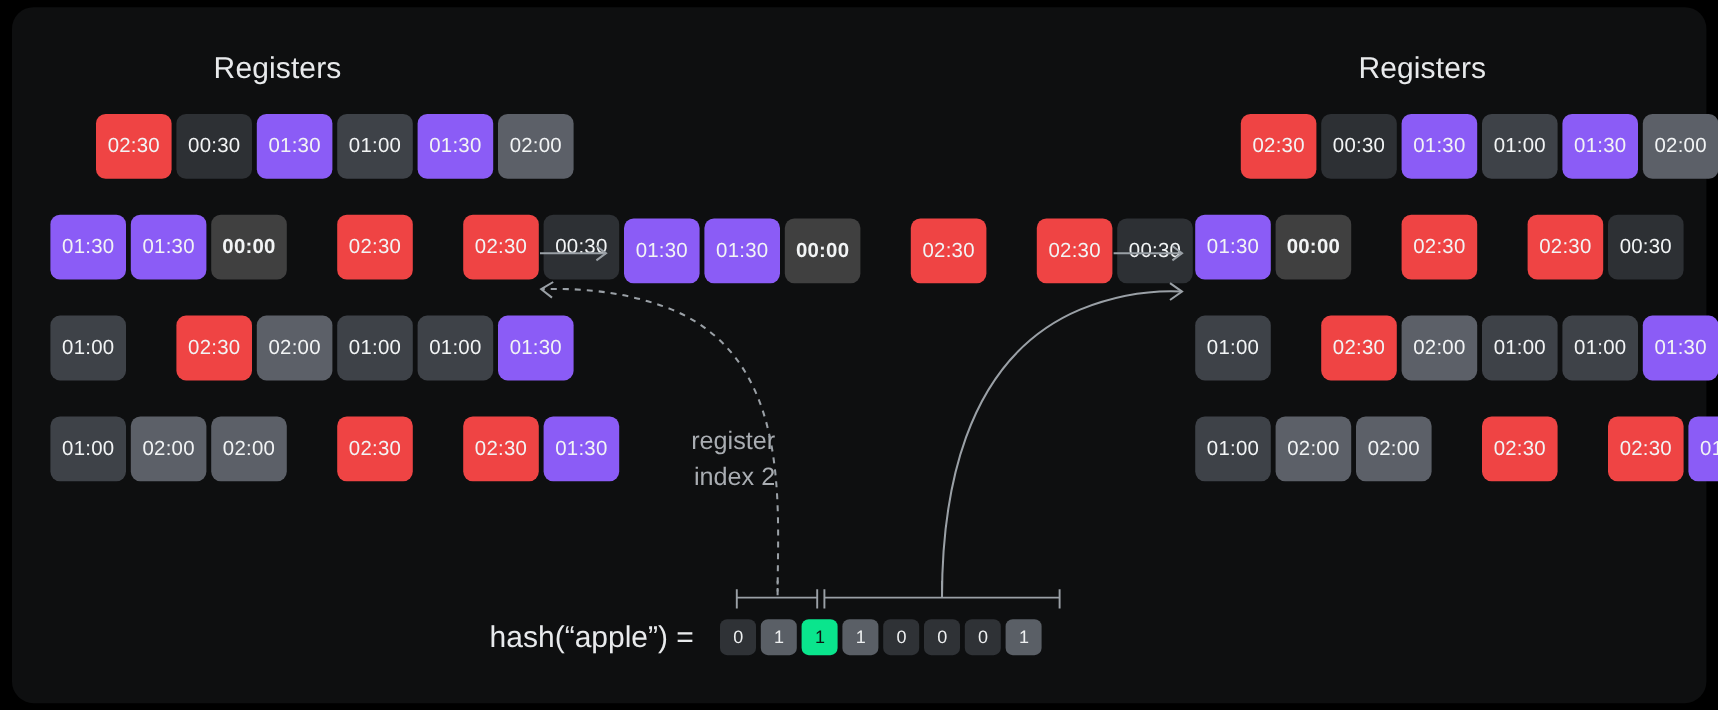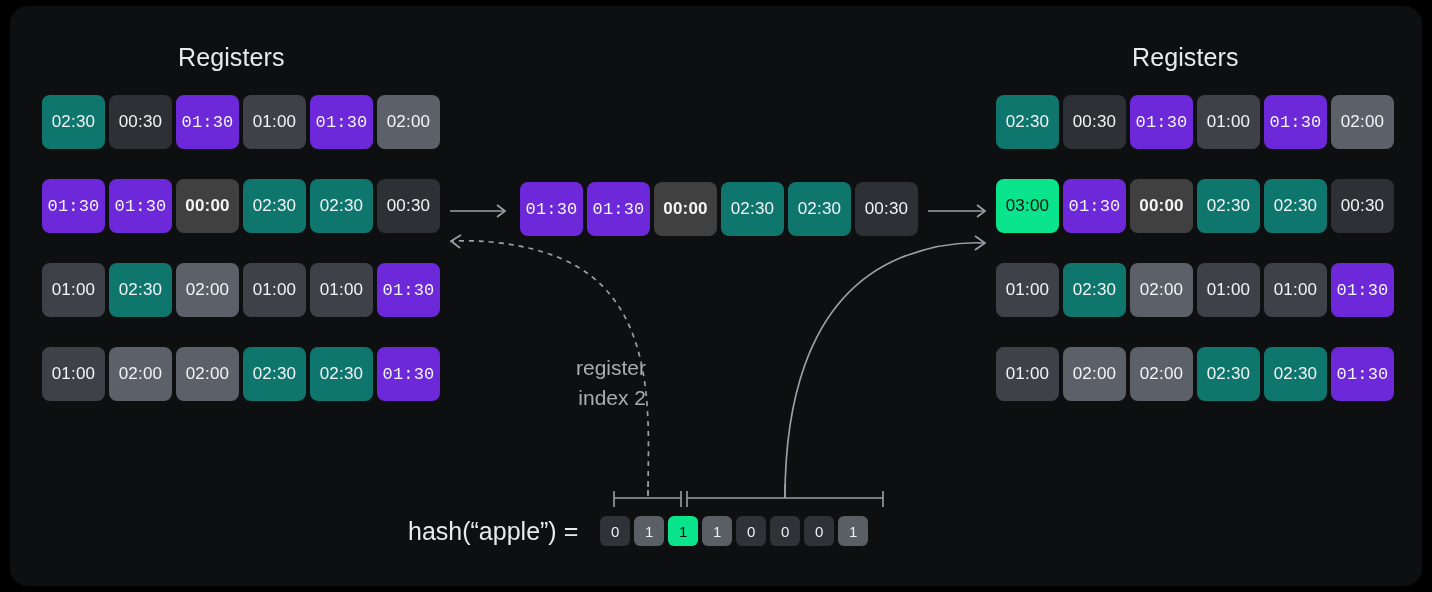--- a/index.html
+++ b/index.html
@@ -62,23 +62,23 @@
     justify-content: center;
     font-size: 17px;
     color: #f2f4f5;
     letter-spacing: 0.2px;
     box-sizing: border-box;
   }
   
   .v0000 { background: #404040; font-weight: bold; }
   .v0030 { background: #2d3034; }
   .v0100 { background: #3e4248; }
-  .v0130 { background: #6d28d9; font-family: Liberation Mono, monospace; }
+  .v0130 { background: #8b5cf6; }
   .v0200 { background: #5c6068; }
-  .v0230 { background: #0f766e; }
+  .v0230 { background: #ef4444; margin-left: 38px; }
   .vhl   { background: #0ae58d; color: #0d1411; }
 
   
   #mid-row {
     position: absolute;
     left: 520px;
     top: 182px;
     display: flex;
     column-gap: 4px;
   }
@@ -183,21 +183,20 @@
   <div class="grid" id="grid-right">
       <div class="row">
         <div class="cell v0230">02:30</div>
         <div class="cell v0030">00:30</div>
         <div class="cell v0130">01:30</div>
         <div class="cell v0100">01:00</div>
         <div class="cell v0130">01:30</div>
         <div class="cell v0200">02:00</div>
       </div>
       <div class="row">
-        <div class="cell vhl">03:00</div>
         <div class="cell v0130">01:30</div>
         <div class="cell v0000">00:00</div>
         <div class="cell v0230">02:30</div>
         <div class="cell v0230">02:30</div>
         <div class="cell v0030">00:30</div>
       </div>
       <div class="row">
         <div class="cell v0100">01:00</div>
         <div class="cell v0230">02:30</div>
         <div class="cell v0200">02:00</div>

